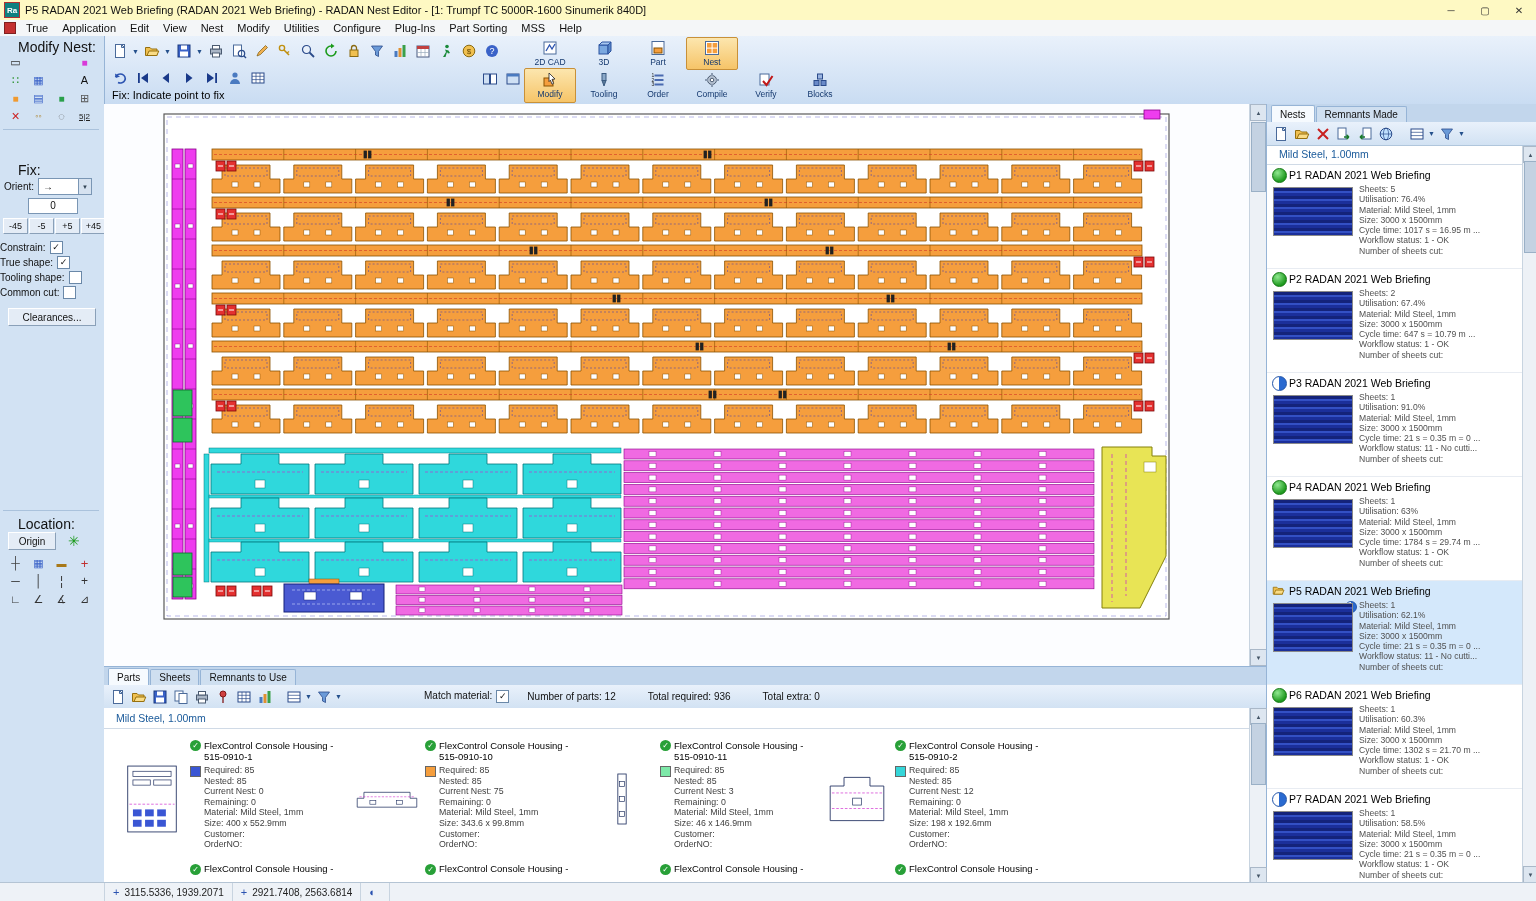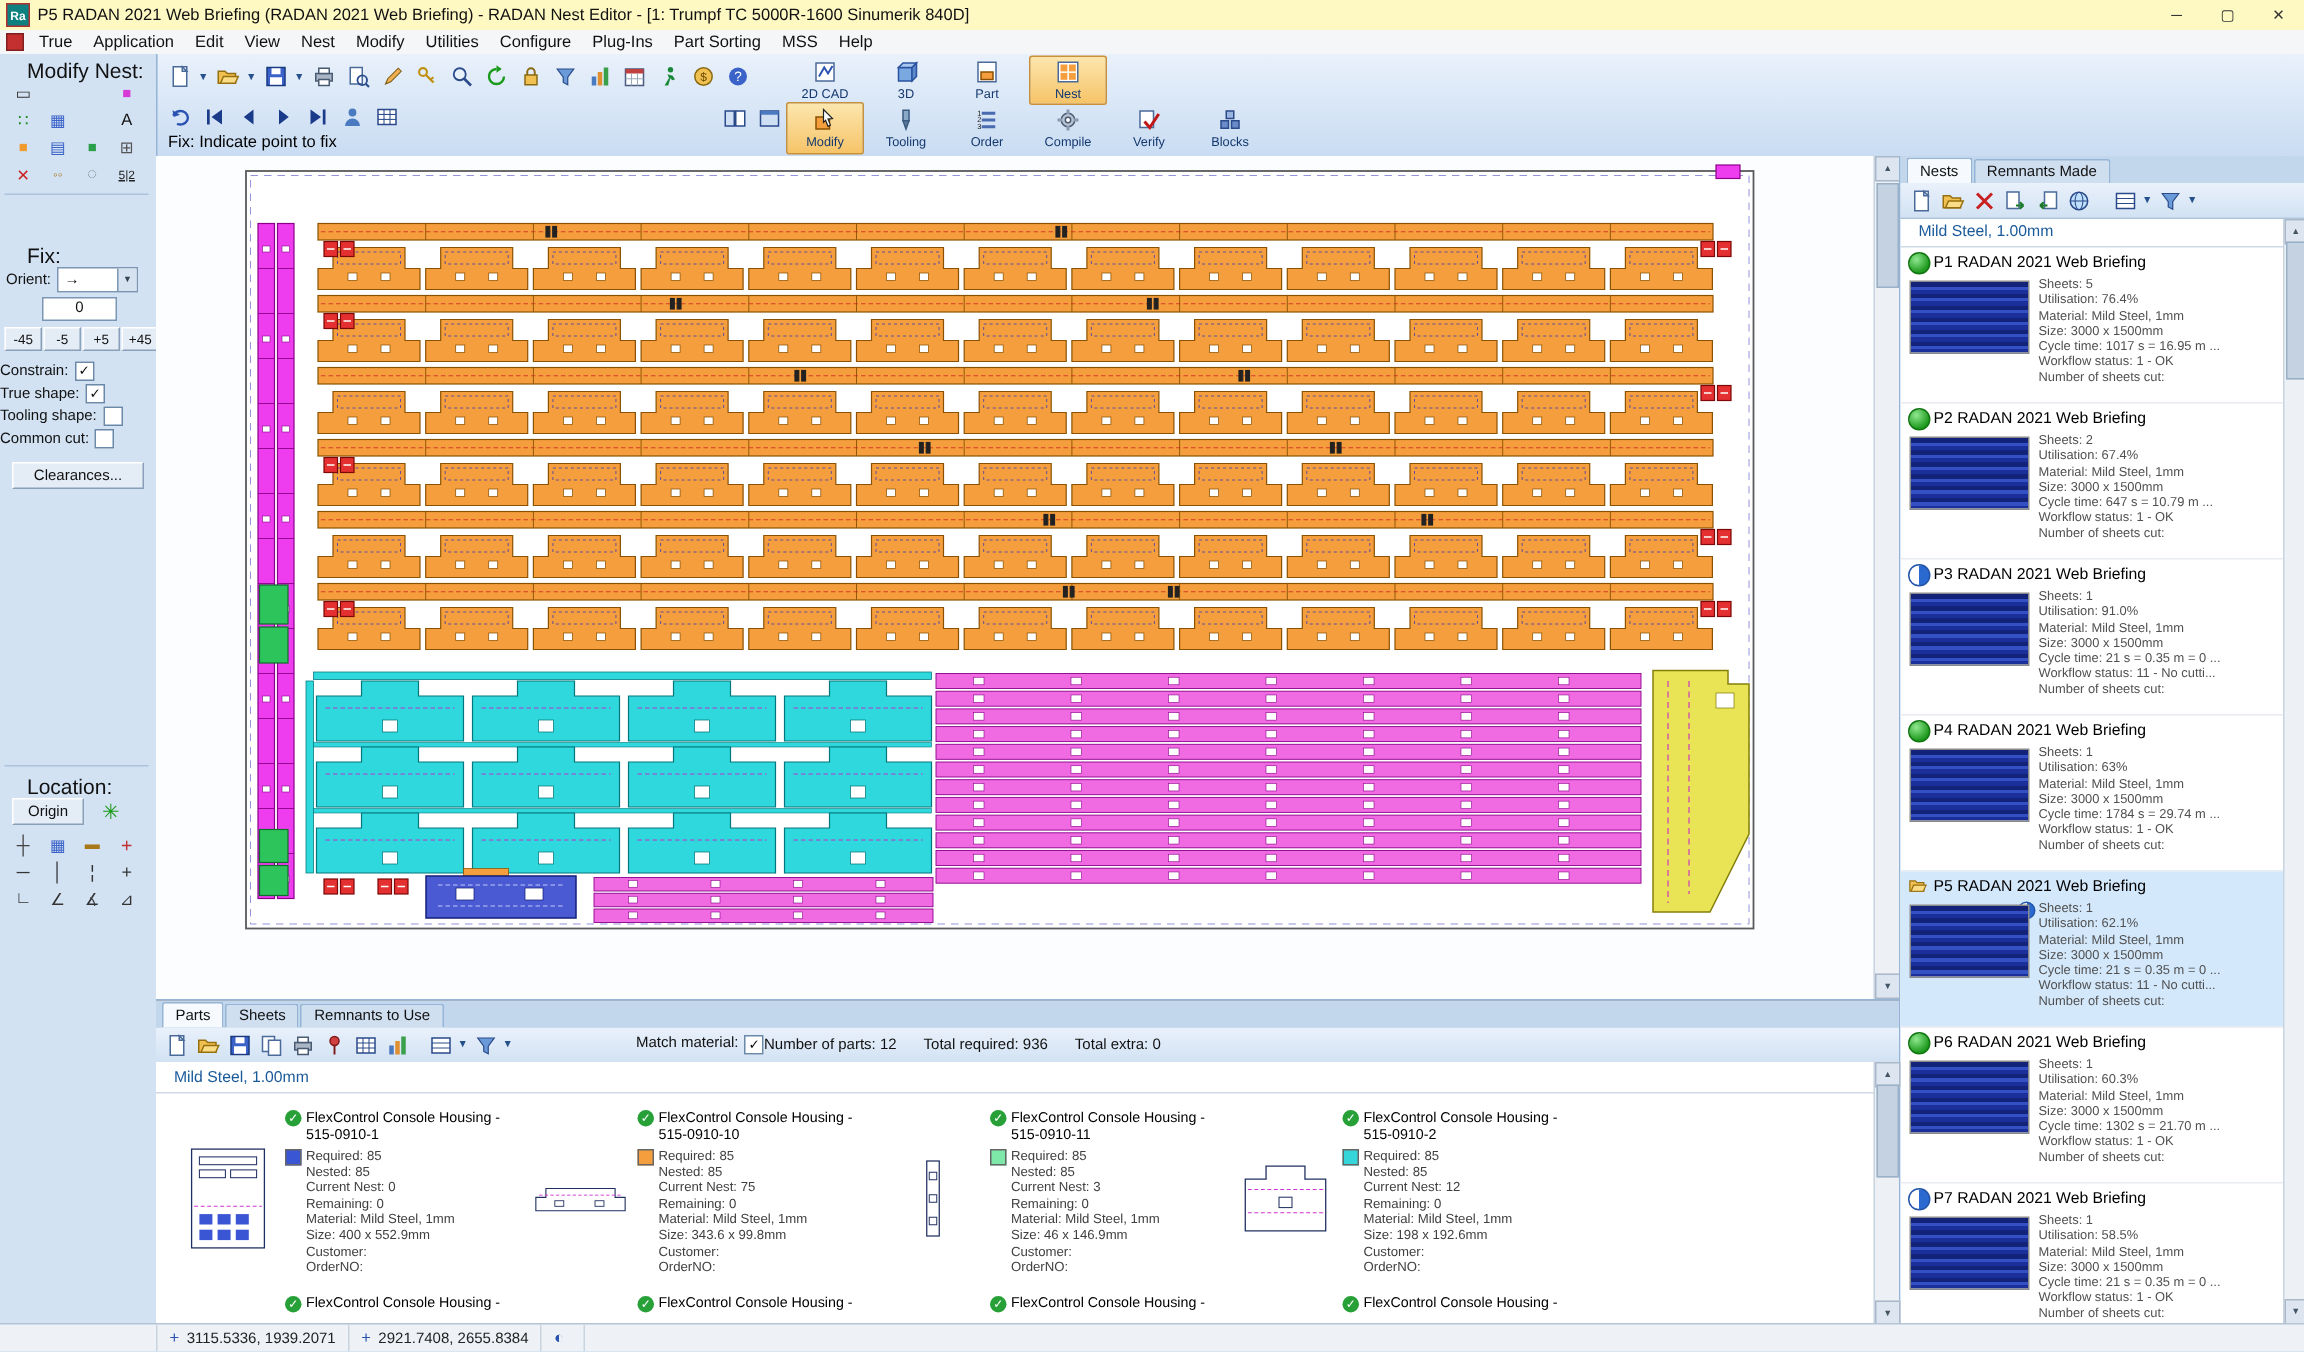--- a/index.html
+++ b/index.html
@@ -95,21 +95,21 @@
   .nest-thumb{position:absolute;left:6px;top:22px;width:78px;height:47px;border:1px solid #8a8a8a;
     background:repeating-linear-gradient(180deg,#14237a 0 3px,#3350c4 3px 5px,#1b2f9a 5px 8px)}
   .nest-details{position:absolute;left:92px;top:19px;font-size:8.6px;line-height:10.3px;color:#505050;white-space:nowrap}
   .nest-dot{position:absolute;left:78px;top:20px;width:10px;height:10px}
   #rp-scroll{position:absolute;right:0;top:42px;bottom:0;width:14px;background:#edf1f6;border-left:1px solid #c8d4e0}
   
   #bottom-panel{position:absolute;left:104px;top:666px;width:1162px;height:217px;background:#737373;
     border-top:1px solid #96b4d6}
   #bp-toolbar-extra{display:flex;align-items:center;font-size:10px}
   #match-wrap{display:flex;align-items:flex-start;margin-left:81px}
-  #counts{display:flex;gap:18px}
+  #counts{display:flex;margin-left:18px;gap:32px}
   #bp-body{position:absolute;left:0;top:41px;right:0;bottom:0;background:#fff;overflow:hidden}
   #bp-header{position:absolute;left:0;top:2px;right:16px}
   #bp-cards{position:absolute;left:14px;top:30px;display:flex}
   .part-card{width:235px;position:relative;height:122px}
   .pc-check{position:absolute;width:11px;height:11px;border-radius:50%;background:#28a038;color:#fff;
     font-size:8px;line-height:11px;text-align:center}
   .pc-name{position:absolute;left:72px;top:2px;padding-left:14px;font-size:9.5px;line-height:11px;color:#000}
   .pc-name .pc-check{left:0;top:0}
   .pc-details{position:absolute;left:72px;top:27px;padding-left:14px;font-size:8.8px;line-height:10.6px;color:#404040}
   .pc-chip{position:absolute;left:0;top:1px;width:9px;height:9px;border:1px solid #666}
@@ -1577,18 +1577,18 @@
   </div>
 </div>
 
 <div id="statusbar">
   <div class="sb-item" style="margin-left:104px;border-left:1px solid #c8d4e0">
     <span class="sb-ico">+</span>
     <span>3115.5336, 1939.2071</span>
   </div>
   <div class="sb-item">
     <span class="sb-ico">+</span>
-    <span>2921.7408, 2655.8384</span>
+    <span>2921.7408, 2563.6814</span>
   </div>
   <div class="sb-item">
     <span class="sb-ico">◐</span>
   </div>
 </div>
 
 </body></html>

